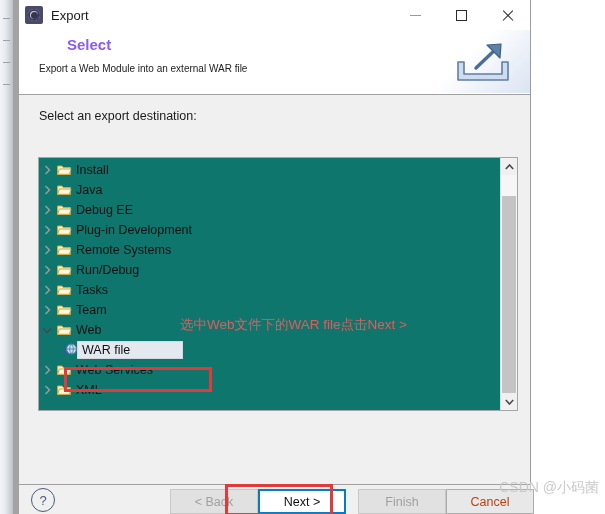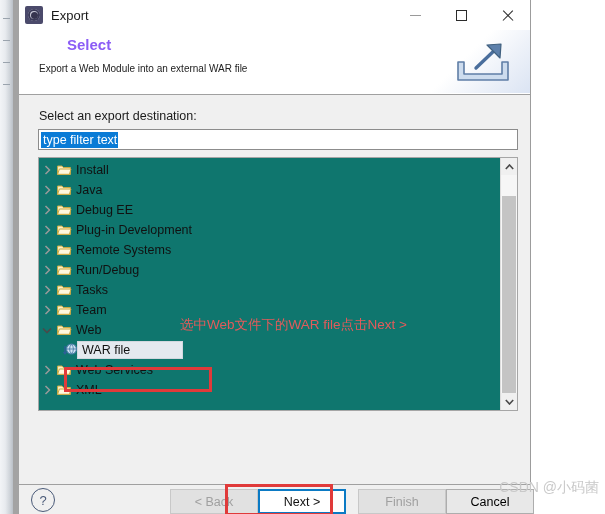--- a/index.html
+++ b/index.html
@@ -286,21 +286,21 @@
     font-size: 12.5px;
     display: flex; align-items: center; justify-content: center;
     box-sizing: border-box;
     background: #e1e1e1;
     border: 1px solid #c8c8c8;
     color: #a0a0a0;
   }
   .btn.enabled {
     background: #e8e8e8;
     border: 1px solid #adadad;
-    color: #000000;
+    color: #c2410c;
   }
   .btn.default {
     background: #ffffff;
     border: 2px solid #0b7ac4;
     color: #111111;
   }
   #btn-back   { left: 151px; }
   #btn-next   { left: 239px; }
   #btn-finish { left: 339px; }
   #btn-cancel { left: 427px; }
@@ -359,23 +359,20 @@
           <path d="M22 28 L44 7" stroke="#4a6e9c" stroke-width="3.4" stroke-linecap="round"></path>
           <path d="M33 5 L47 4 L46 18 Z" fill="#5d80ab" stroke="#40607f" stroke-width="1.2" stroke-linejoin="round"></path>
         </svg>
       </div>
     </div>
 
     <div class="body">
 
       <div class="field-label">Select an export destination:</div>
 
-      <div class="filter-input">
-        <span class="sel" title="type filter text">type filter text</span>
-      </div>
 
       <div class="tree-wrap">
         <div class="tree">
 
           <div class="row">
             <span class="chev">
               <svg width="7" height="10" viewBox="0 0 7 10">
                   <path d="M1.5 1 L5.5 5 L1.5 9" fill="none" stroke="#9a9a9a" stroke-width="1.5"></path>
                 </svg>
             </span>

